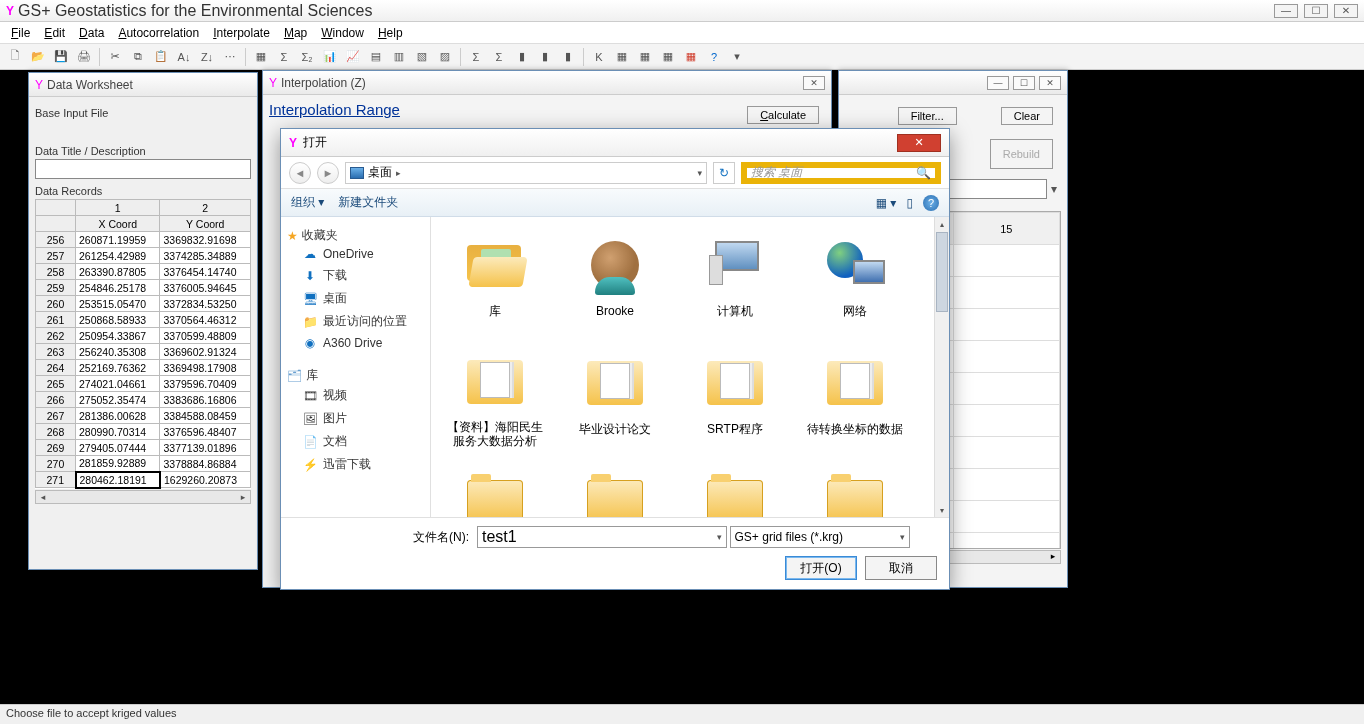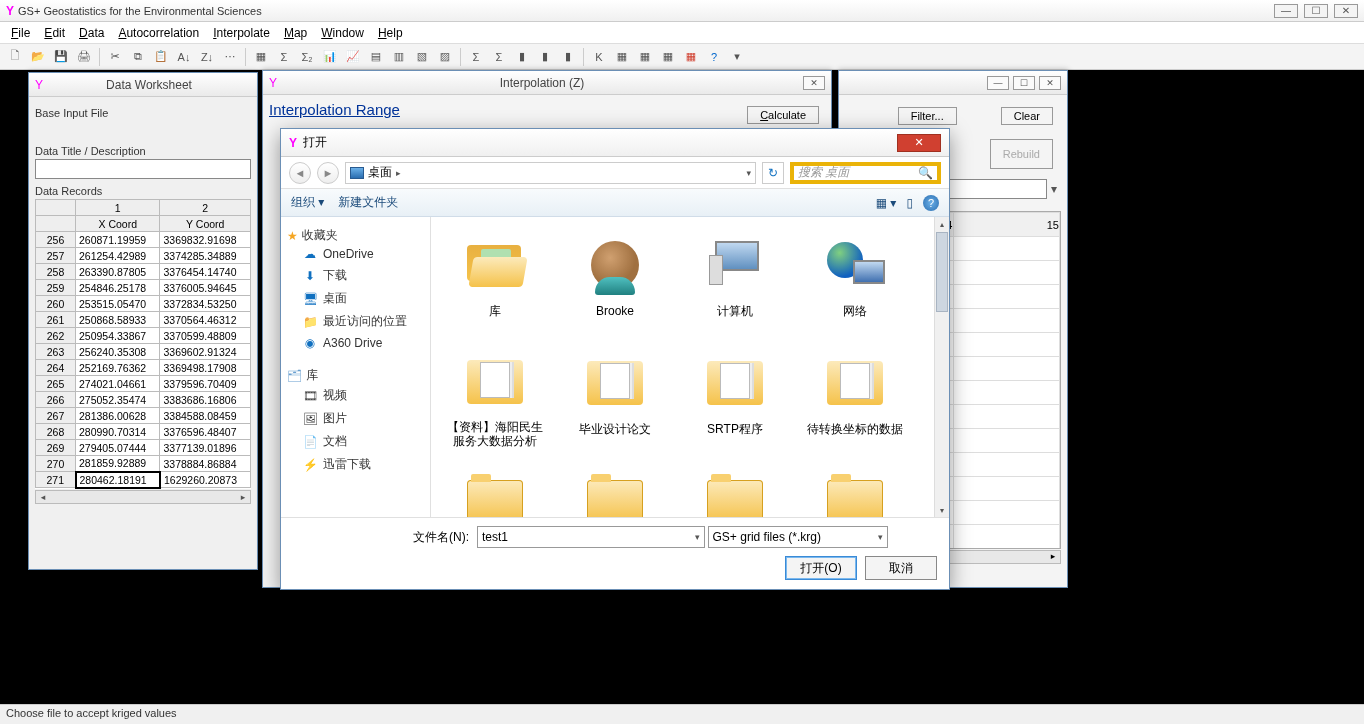--- a/index.html
+++ b/index.html
@@ -1,34 +1,34 @@
 <!DOCTYPE html>
 <html><head>
 <meta charset="utf-8">
 <style>
 * { box-sizing: border-box; margin: 0; padding: 0; }
 body { font-family: "Segoe UI", Tahoma, Arial, sans-serif; font-size: 12px; background: #000; width: 1364px; height: 724px; overflow: hidden; position: relative; }
 .titlebar { background: linear-gradient(#fff,#f0f0f0); height: 22px; display: flex; align-items: center; padding: 0 6px; border-bottom: 1px solid #ccc; }
 .titlebar .logo { color: magenta; font-weight: bold; margin-right: 4px; }
-.titlebar .title { flex: 1; color: #333; font-size: 11px; }
+.titlebar .title { flex: 1; color: #333; font-size: 16px; }
 .titlebar .wincontrols { display: flex; gap: 6px; }
 .titlebar .wincontrols span { border: 1px solid #999; width: 24px; height: 14px; display: inline-flex; align-items: center; justify-content: center; font-size: 10px; color: #555; background: #f4f4f4; }
 .menubar { background: #fff; height: 22px; display: flex; align-items: center; gap: 2px; padding: 0 5px; border-bottom: 1px solid #ddd; }
 .menubar .menu-item { padding: 2px 6px; cursor: default; }
 .menubar .menu-item .u { text-decoration: underline; }
 .toolbar { background: #f4f4f4; height: 26px; display: flex; align-items: center; gap: 3px; padding: 0 5px; border-bottom: 1px solid #ccc; }
 .toolbar .tbtn { width: 20px; height: 20px; display: inline-flex; align-items: center; justify-content: center; font-size: 11px; color: #555; }
 .toolbar .sep { width: 1px; height: 18px; background: #ccc; margin: 0 2px; }
 .client { position: relative; background: #000; height: calc(724px - 22px - 22px - 26px - 20px); }
 .statusbar { position: absolute; bottom: 0; left: 0; right: 0; height: 20px; background: #f0f0f0; border-top: 1px solid #ccc; padding: 2px 6px; font-size: 11px; color: #333; }
 
 .win { position: absolute; background: #f0f0f0; border: 1px solid #6b8fb5; box-shadow: 0 0 6px rgba(0,0,0,0.3); }
 .win .whead { height: 24px; background: linear-gradient(#fff,#eaeaea); display: flex; align-items: center; padding: 0 6px; border-bottom: 1px solid #ccc; }
 .win .whead .wlogo { color: magenta; margin-right: 4px; }
-.win .whead .wtitle { flex: 1; color: #444; text-align: center; }
+.win .whead .wtitle { flex: 1; color: #444; }
 .win .whead .wctrl { display: flex; gap: 4px; }
 .win .whead .wctrl span { border: 1px solid #999; width: 22px; height: 14px; display: inline-flex; align-items: center; justify-content: center; font-size: 9px; color: #555; background: #fafafa; }
 .win .wbody { padding: 6px; }
 
 .dw { left: 28px; top: 2px; width: 230px; height: 498px; }
 .dw .label { font-size: 11px; color: #333; margin: 4px 0 2px; }
 .dw input[type=text] { width: 100%; border: 1px solid #888; background: #fff; height: 20px; padding: 0 3px; font-size: 11px; }
 .dw .records { margin-top: 6px; }
 .dw table { border-collapse: collapse; width: 100%; font-size: 10.5px; background: #fff; }
 .dw table th, .dw table td { border: 1px solid #bbb; padding: 0 3px; height: 16px; text-align: left; }
@@ -42,36 +42,36 @@
 .interp .link { color: #003399; text-decoration: underline; padding: 6px 6px 0; display: inline-block; font-size: 15px; }
 .interp .calcbar { position: absolute; top: 35px; right: 12px; }
 .interp button, .rpane button { background: #f4f4f4; border: 1px solid #999; padding: 2px 12px; font-size: 11px; cursor: pointer; margin-left: 40px; }
 
 .rpane { left: 838px; top: 0; width: 230px; height: 518px; background:#f4f4f4; }
 .rpane .whead { justify-content: flex-end; }
 .rpane .btnrow { display: flex; gap: 4px; padding: 10px 8px 4px; justify-content:flex-end; }
 .rpane .disabled { color: #aaa !important; }
 .rpane .grid-wrap { background:#fff; border:1px solid #aaa; margin:6px 0 0 0; height:338px; overflow:hidden; }
 .rpane table { border-collapse: collapse; width: 100%; font-size:11px; }
-.rpane th, .rpane td { border:1px solid #ddd; height:24px;text-align:right; }
+.rpane th, .rpane td { border:1px solid #ddd; height:32px; }
 .rpane th { background:#f0f0f0; font-weight:normal; }
 .rpane .inputrow { padding: 6px 0; display:flex; align-items:center; }
 .rpane .inputrow input { flex:1; border:1px solid #888; height:20px; background:#fff; }
 
 .dlg { position: absolute; left: 280px; top: 58px; width: 670px; height: 462px; background: #fff; border: 1px solid #6b8fb5; box-shadow: 0 6px 20px rgba(0,0,0,0.4); z-index: 100; }
 .dlg .dhead { height: 28px; background: linear-gradient(#fff,#f0f0f0); display: flex; align-items: center; padding: 0 8px; border-bottom: 1px solid #ccc; }
 .dlg .dhead .dlogo { color: magenta; margin-right: 6px; font-weight: bold; }
 .dlg .dhead .dtitle { flex: 1; }
 .dlg .dhead .dclose { width: 44px; height: 18px; background: #d04030; color: #fff; display: inline-flex; align-items: center; justify-content: center; border: 1px solid #a03020; font-size: 11px; }
 .dlg .navbar { height: 32px; display: flex; align-items: center; gap: 6px; padding: 0 8px; border-bottom: 1px solid #e0e0e0; }
 .dlg .navbar .navbtn { width: 22px; height: 22px; border: 1px solid #ccc; border-radius: 50%; display:inline-flex; align-items:center; justify-content:center; color:#888; font-size:11px; background:linear-gradient(#fff,#eee); }
 .dlg .navbar .crumb { flex: 1; display: flex; align-items: center; border: 1px solid #ccc; height: 22px; background: #fff; padding: 0 4px; gap: 4px; }
 .dlg .navbar .crumb .drop { margin-left: auto; color:#555; font-size:9px; }
 .dlg .navbar .refresh { width: 22px; height: 22px; border: 1px solid #ccc; display:inline-flex; align-items:center; justify-content:center; color:#1070c0; font-size:12px; }
-.dlg .navbar .search { width: 151px; border: 4px solid #eab308; height: 22px; background: #fff; display: flex; align-items: center; padding: 0 4px; color:#999; font-style: italic; }
+.dlg .navbar .search { width: 200px; border: 6px solid #eab308; height: 22px; background: #fff; display: flex; align-items: center; padding: 0 4px; color:#999; font-style: italic; }
 .dlg .navbar .search .sicon { margin-left: auto; color:#555; font-style:normal; }
 .dlg .toolbar2 { height: 28px; background: linear-gradient(#f8fbfd,#e8f0f6); display: flex; align-items: center; gap: 14px; padding: 0 10px; border-bottom: 1px solid #d0dce8; }
 .dlg .toolbar2 .t2item { color: #1a4a7a; font-size: 12px; }
 .dlg .toolbar2 .t2right { margin-left: auto; display: flex; gap: 10px; align-items: center; color: #1a4a7a; }
 .dlg .dbody { display: flex; height: 300px; }
 .dlg .tree { width: 150px; border-right: 1px solid #e0e0e0; padding: 4px 6px; overflow-y: auto; overflow-x: hidden; font-size: 12px; }
 .dlg .tree .thead { display: flex; align-items: center; gap: 4px; margin-top: 6px; color: #333; font-size:12px; }
 .dlg .tree .thead .star { color: #f5a623; }
 .dlg .tree .titem { display: flex; align-items: center; gap: 6px; padding: 3px 0 3px 16px; color: #333; }
 .dlg .tree .ticon { width: 14px; display: inline-block; text-align: center; }
@@ -92,21 +92,21 @@
 .pc-ico .tower { width:14px; height:30px; background:#ddd; border:1px solid #999; position:absolute; bottom:4px; left:2px; }
 .net-ico { width: 60px; height: 50px; position:relative; }
 .net-ico .globe{ width:36px; height:36px; border-radius:50%; background:radial-gradient(circle at 35% 30%,#80d080,#1060c0 70%); position:absolute; left:2px; top:2px; }
 .net-ico .mon2{ width:32px; height:24px; background:linear-gradient(#c0d8f0,#4070b0); border:2px solid #888; position:absolute; right:0; bottom:6px; }
 .folder-doc-ico { width:56px; height:44px; position:relative; }
 .folder-doc-ico .base{ position:absolute; inset:0; background: linear-gradient(#fceabb,#f5c24a); border-radius:4px; }
 .folder-doc-ico .papers{ position:absolute; width:30px; height:36px; background:#fff; border:1px solid #bbb; top:2px; left:13px; box-shadow:2px 0 0 #eee, 4px 0 0 #ddd; }
 .dlg .footer { height: 72px; border-top: 1px solid #e0e0e0; padding: 8px 12px; display: flex; flex-direction: column; gap: 8px; }
 .dlg .footer .frow { display: flex; align-items: center; gap: 8px; }
 .dlg .footer .frow label { font-size: 12px; }
-.dlg .footer .fname { flex: none; width: 228px; border: 1px solid #999; height: 22px; padding: 0 4px; font-size: 12px; margin-left: 100px; }
+.dlg .footer .fname { flex: none; width: 250px; border: 1px solid #999; height: 22px; padding: 0 4px; font-size: 16px; margin-left: 100px; }
 .dlg .footer .ftype { flex: none; width: 180px; border: 1px solid #999; height: 22px; font-size: 12px; padding: 0 4px; background:#fff; display:flex; align-items:center; }
 .dlg .footer .ftype .drop { margin-left:auto; font-size:9px; color:#555; }
 .dlg .footer .fbtns { display:flex; gap:8px; justify-content:flex-end; }
 .dlg .footer button { min-width: 72px; height: 24px; border: 1px solid #888; background: #f4f4f4; font-size: 12px; }
 .dlg .footer .primary { border:1px solid #3a8ad6; box-shadow: 0 0 0 1px #7ab8ee inset; }
 .dlg .scrollbar-v { position:absolute; right:0; top:0; bottom:0; width:15px; background:#f0f0f0; display:flex; flex-direction:column; border-left:1px solid #ddd; }
 .dlg .scrollbar-v span { height:14px; display:flex; align-items:center; justify-content:center; font-size:8px; color:#555; }
 .dlg .scrollbar-v .thumb { flex:none; height:80px; background:#cdd6e0; margin:1px; border:1px solid #a8b4c2; }
 </style>
 </head>

